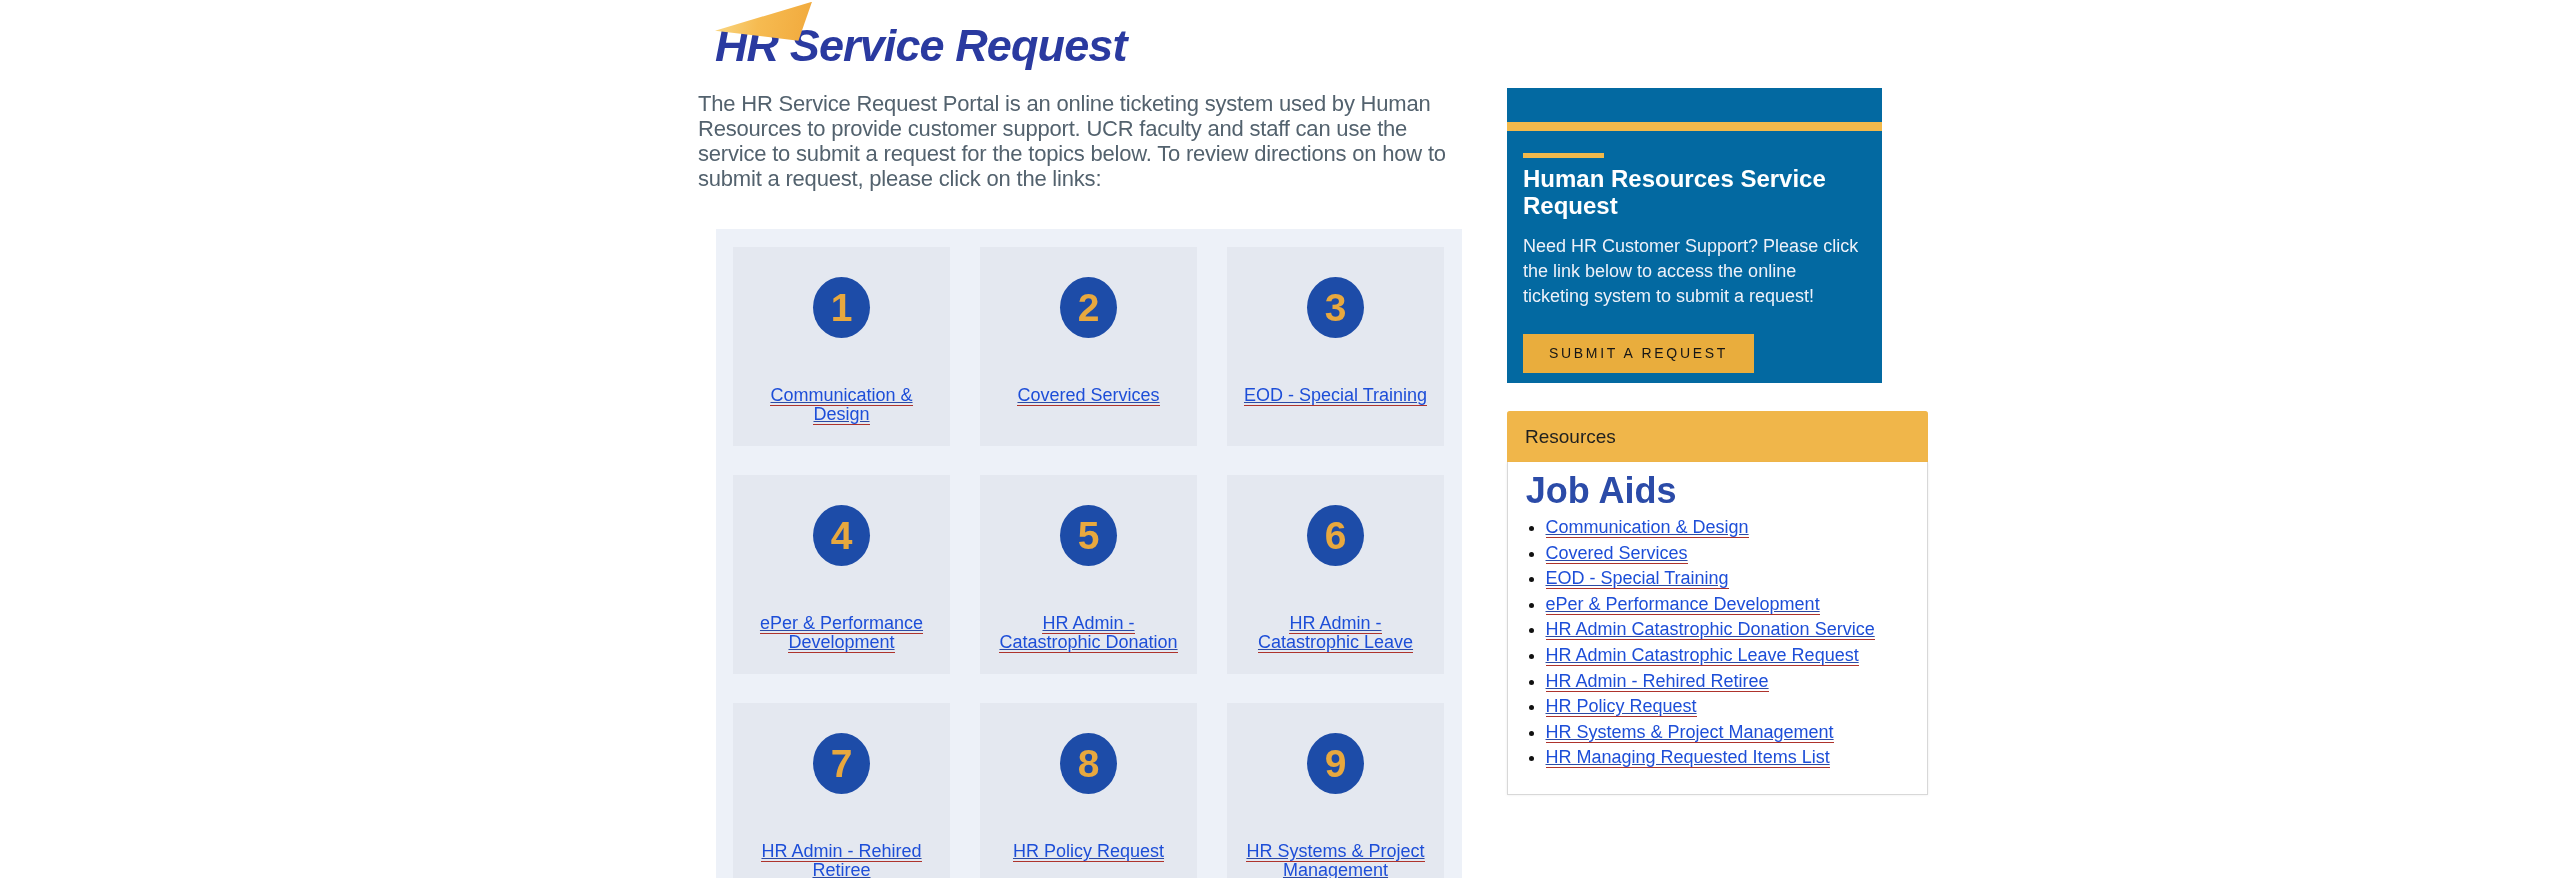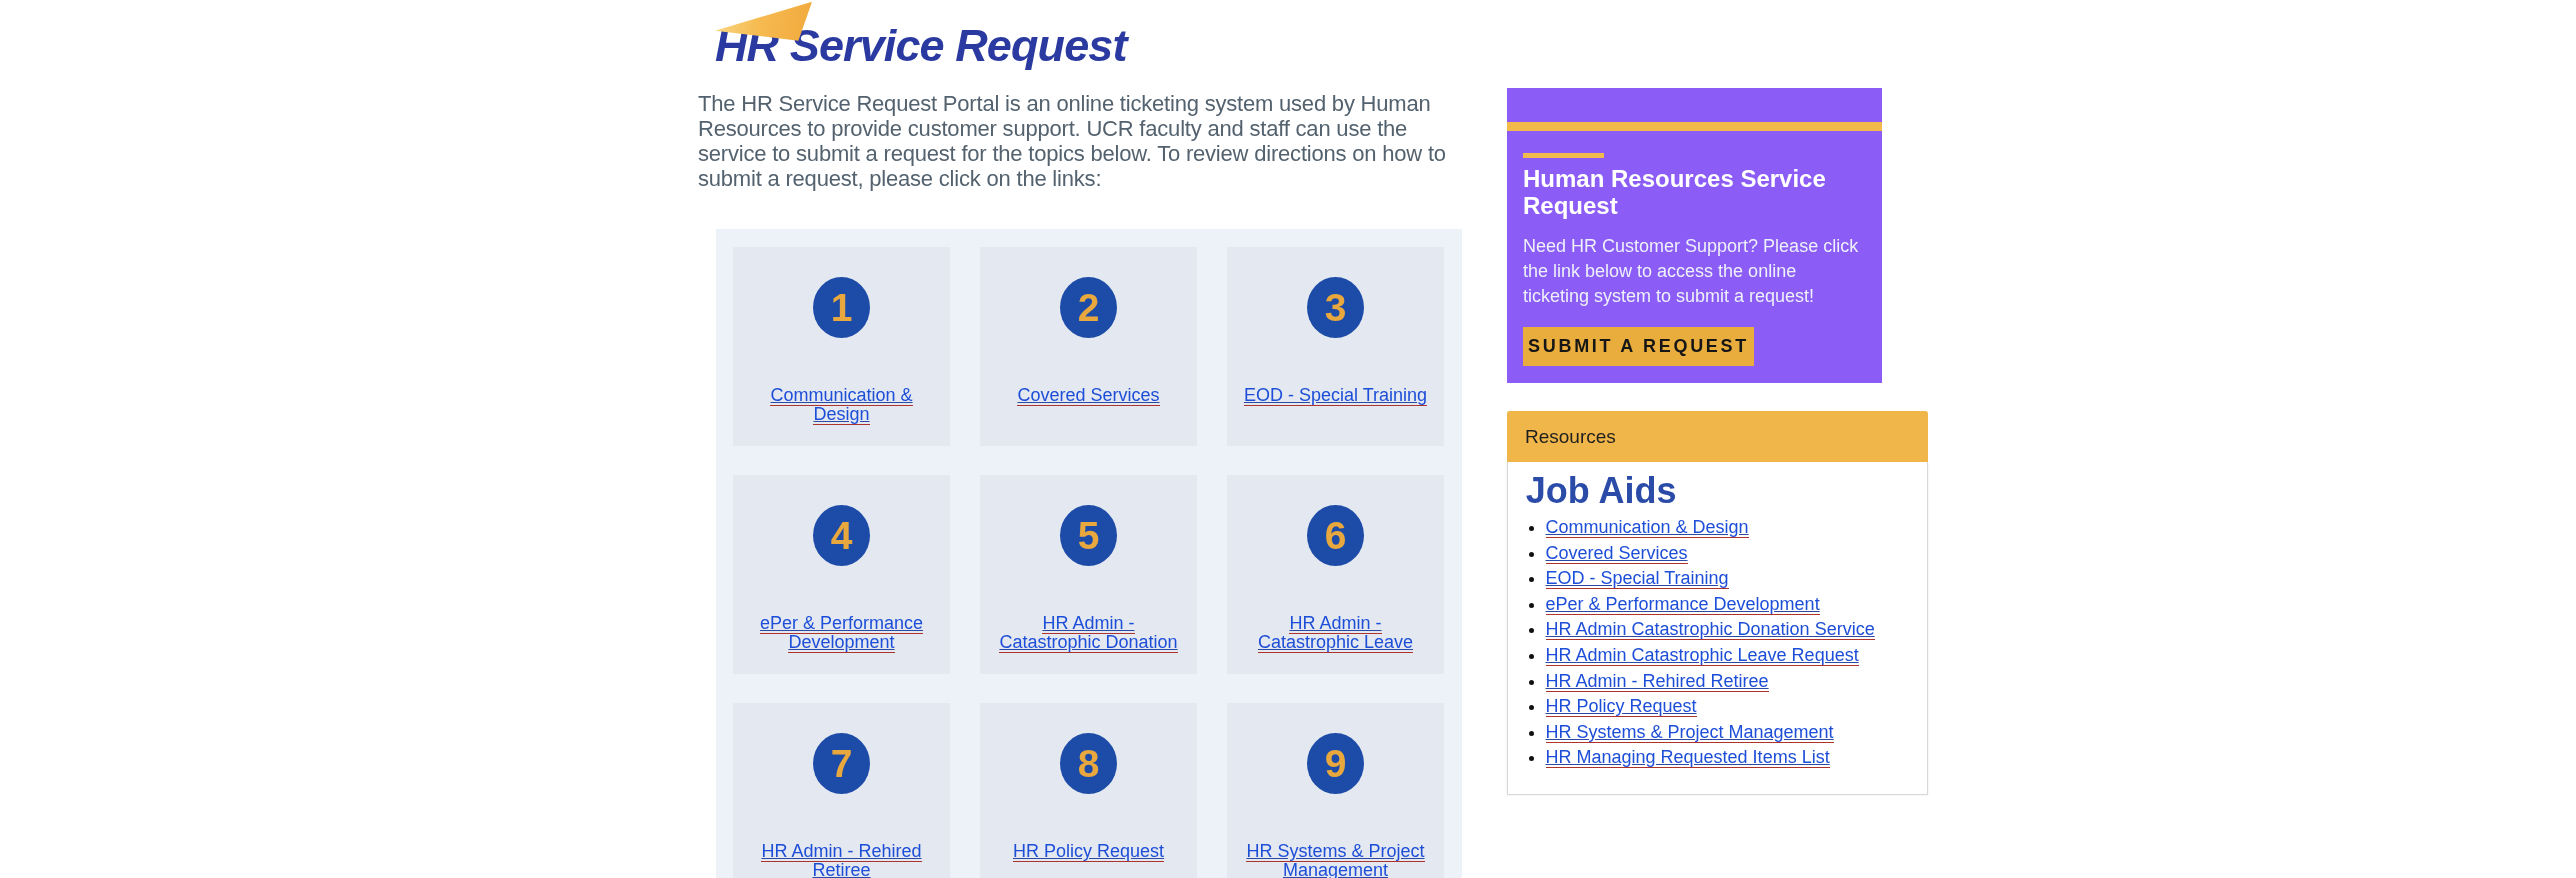--- a/index.html
+++ b/index.html
@@ -25,29 +25,29 @@
   .tile-circle { width:57px; height:61px; border-radius:50%; background:#1d4ca8;
                  display:flex; align-items:center; justify-content:center; flex:0 0 auto; }
   .tile-num { font-size:39px; font-weight:700; color:#e8a83e; line-height:1; }
   .tile-label { margin-top:48px; text-align:center; font-size:18px; line-height:19px; }
   .tile-label a, .ja-list a {
       color:#1d4ed8; text-decoration:underline; text-decoration-color:#2c4aa4;
       border-bottom:1.8px solid #ae332c; cursor:pointer; }
 
   
   .sidebar { position:absolute; left:1507px; top:88px; width:375px; }
-  .hr-card { position:relative; width:375px; height:295px; background:#8b5cf6; }
+  .hr-card { position:relative; width:375px; height:295px; background:#0369a1; }
   .hr-card-stripe { position:absolute; left:0; top:34px; width:100%; height:9px; background:#f2b94b; }
   .hr-card-body { position:absolute; left:16px; top:65px; width:343px; }
   .hr-card-rule { width:81px; height:4.5px; background:#f2b94b; }
   .hr-card-heading { margin-top:7.2px; color:#ffffff; font-weight:600; font-size:24px; line-height:27px; }
   .hr-card-text { margin-top:15.2px; color:#eef1f9; font-size:18px; line-height:25px; }
-  .submit-btn { display:block; margin-top:18px; width:231px; height:39px; background:#e9ad3d;
+  .submit-btn { display:block; margin-top:25px; width:231px; height:39px; background:#e9ad3d;
                 border:none; color:#161616; font-family:"Liberation Sans",sans-serif;
-                font-weight:700; font-size:18px; letter-spacing:2.7px; cursor:pointer; }
+                font-weight:400; font-size:14px; letter-spacing:2.7px; cursor:pointer; }
 
   .resources-card { margin-top:28px; width:421px; }
   .resources-bar { height:51px; background:#f0b64a; border-radius:2.7px 2.7px 0 0;
                    display:flex; align-items:center; padding-left:18px;
                    color:#1f1f1f; font-size:19px; }
   .ja-panel { background:#ffffff; border:0.9px solid #d8d8d8; border-top:none;
               padding:13.5px 14.4px 23px 16px; box-shadow:0 0.9px 2.7px rgba(0,0,0,0.08); }
   .ja-heading { color:#2b4ba8; font-weight:600; font-size:36px; line-height:30.5px; margin-left:1.8px; }
   .ja-list { margin:9px 0 0 0; padding-left:21.5px; list-style:disc; color:#111; }
   .ja-list li { font-size:18px; line-height:25.6px; }

